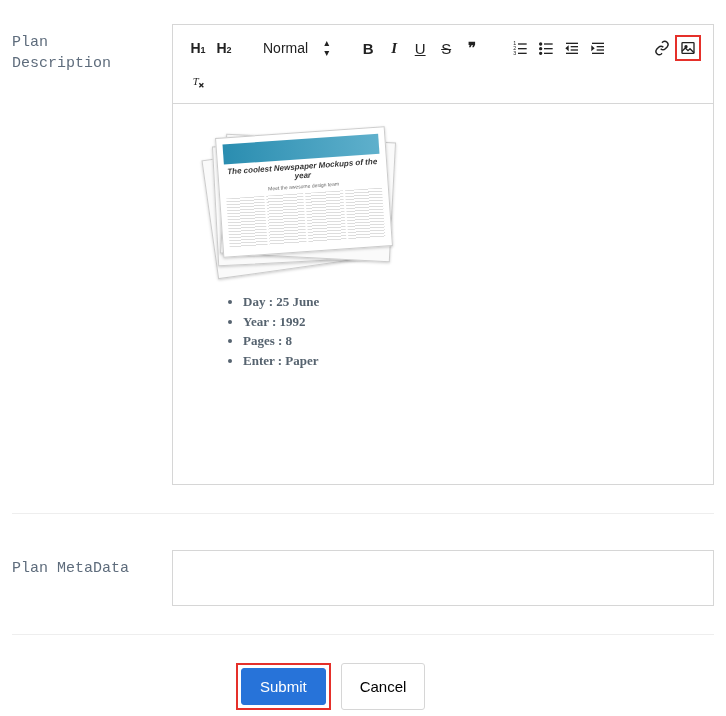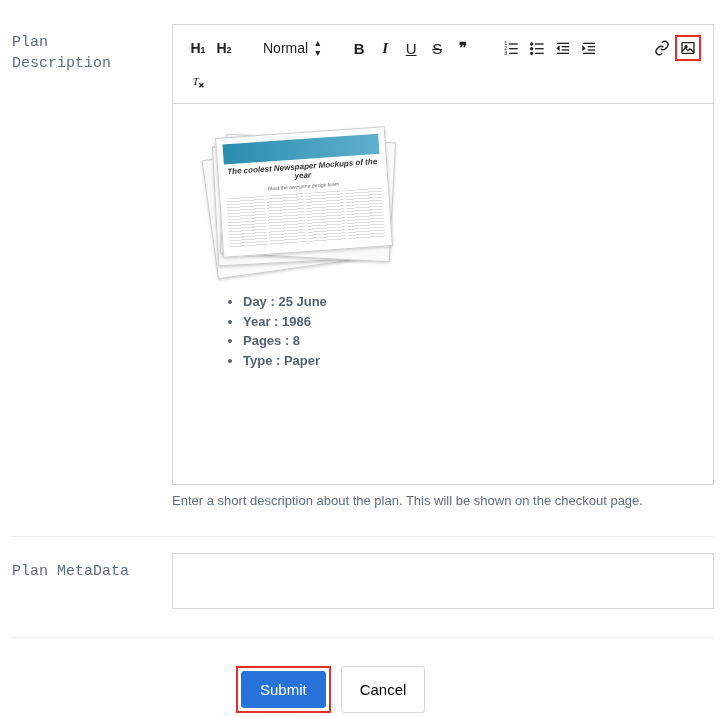--- a/index.html
+++ b/index.html
@@ -8,36 +8,36 @@
   .row { display: flex; gap: 20px; margin-bottom: 28px; }
   .label-col { width: 140px; padding-top: 8px; color: #5e6c7c; font-size: 15px; line-height: 1.4; font-family: Liberation Mono, monospace; }
   .field-col { flex: 1; }
   .editor { border: 1px solid #d6d6d6; background: #fff; }
   .toolbar { border-bottom: 1px solid #d6d6d6; padding: 10px 12px 8px; display: flex; flex-wrap: wrap; align-items: center; gap: 4px; }
   .tb-group { display: flex; align-items: center; margin-right: 18px; }
   .tb-btn { width: 26px; height: 26px; display: inline-flex; align-items: center; justify-content: center; cursor: pointer; font-size: 15px; color: #222; user-select: none; }
   .tb-btn svg { width: 16px; height: 16px; }
   .tb-h { font-weight: 700; font-size: 14px; }
   .tb-h sub { font-size: 9px; position: relative; bottom: -2px; }
-  .tb-select { display: inline-flex; align-items: center; font-size: 14px; color: #222; padding: 0 4px; cursor: pointer; gap: 7px; }
+  .tb-select { display: inline-flex; align-items: center; font-size: 14px; color: #222; padding: 0 4px; cursor: pointer; gap: 16px; }
   .tb-caret { font-size: 10px; line-height: 1; display: flex; flex-direction: column; }
   .highlight-red { border: 2px solid #e5302a; padding: 1px; }
   .editor-body { padding: 20px 30px; min-height: 380px; }
   .news-stack { width: 200px; height: 150px; position: relative; margin-bottom: 18px; }
   .paper { position: absolute; width: 170px; height: 120px; background: #fafafa; border: 1px solid #ccc; box-shadow: 0 1px 3px rgba(0,0,0,0.2); }
   .paper.p1 { transform: rotate(-8deg); top: 24px; left: 6px; }
   .paper.p2 { transform: rotate(-3deg); top: 18px; left: 12px; }
   .paper.p3 { transform: rotate(3deg); top: 14px; left: 20px; }
   .paper.top { transform: rotate(-4deg); top: 8px; left: 16px; background: #fff; padding: 6px; }
   .paper.top .banner { height: 20px; background: linear-gradient(90deg, #2a8db0, #5fb0cc); margin-bottom: 4px; }
   .paper.top .headline { font-size: 8px; font-weight: 700; color: #333; text-align: center; line-height: 1.1; font-style: italic; }
   .paper.top .sub { font-size: 5px; color: #666; text-align: center; margin-top: 2px; }
   .paper.top .cols { display: flex; gap: 2px; margin-top: 4px; }
   .paper.top .col { flex: 1; background: repeating-linear-gradient(#ddd, #ddd 1px, #fff 1px, #fff 3px); height: 50px; }
-  .bullets { padding-left: 40px; }
+  .bullets { padding-left: 40px; font-family: Liberation Serif, serif; }
   .bullets li { font-size: 13px; color: #56636f; line-height: 1.5; font-weight: 600; }
   .help-text { margin-top: 8px; font-size: 13px; color: #5e6c7c; }
   hr.sep { border: none; border-top: 1px solid #eee; margin: 0; }
   .meta-input { width: 100%; height: 56px; border: 1px solid #d6d6d6; padding: 10px; font-size: 14px; }
   .actions { display: flex; gap: 10px; padding-left: 224px; margin-top: 28px; }
   .btn { padding: 9px 18px; border: 1px solid #d6d6d6; background: #fff; font-size: 15px; cursor: pointer; border-radius: 3px; }
   .btn.primary { background: #2773d9; color: #fff; border-color: #2773d9; }
   .btn-wrap-hl { border: 2px solid #e5302a; padding: 3px; display: inline-block; }
 </style>
 </head>
@@ -150,33 +150,32 @@
               <div class="cols">
                   <div class="col"></div>
                   <div class="col"></div>
                   <div class="col"></div>
                   <div class="col"></div>
                 </div>
             </div>
           </div>
           <ul class="bullets">
             <li>Day : 25 June</li>
-            <li>Year : 1986</li>
+            <li>Year : 1992</li>
             <li>Pages : 8</li>
-            <li>Type : Paper</li>
+            <li>Enter : Paper</li>
           </ul>
         </div>
       </div>
-      <div class="help-text">Enter a short description about the plan. This will be shown on the checkout page.</div>
     </div>
   </div>
 
   <hr class="sep">
 
-  <div class="row" style="margin-top:16px">
+  <div class="row" style="margin-top:36px">
     <div class="label-col">Plan MetaData</div>
     <div class="field-col">
       <input type="text" class="meta-input" value="" style="">
     </div>
   </div>
 
   <hr class="sep">
 
   <div class="actions">
     <span class="btn-wrap-hl">

